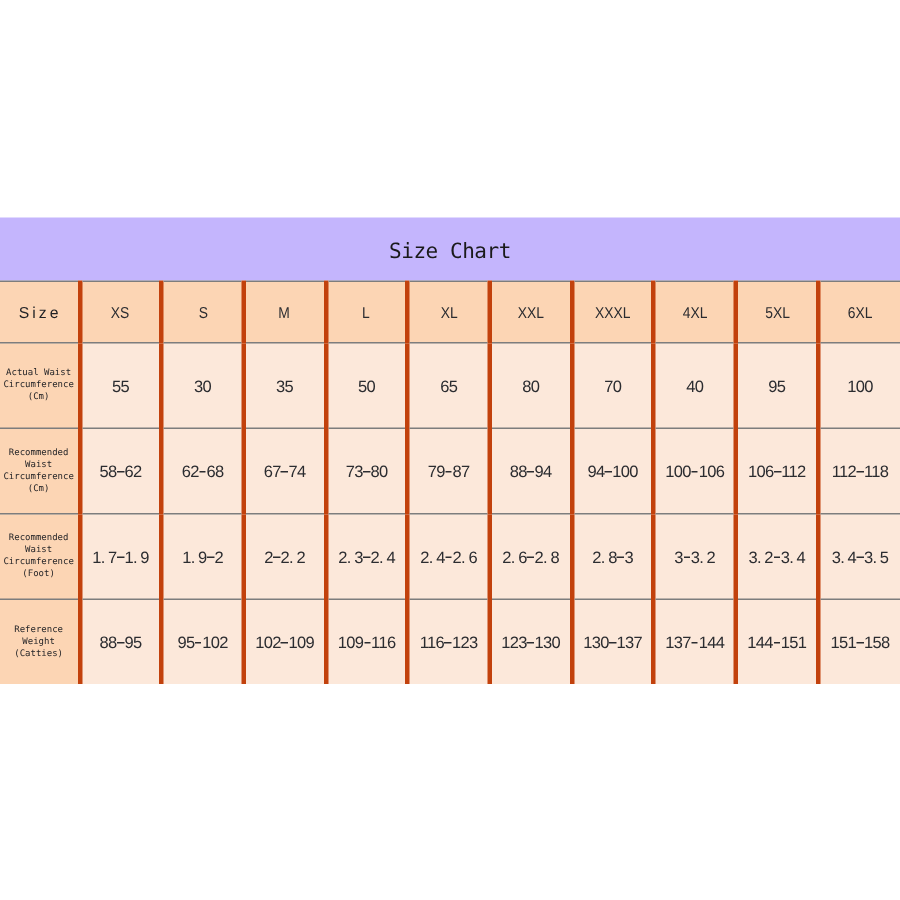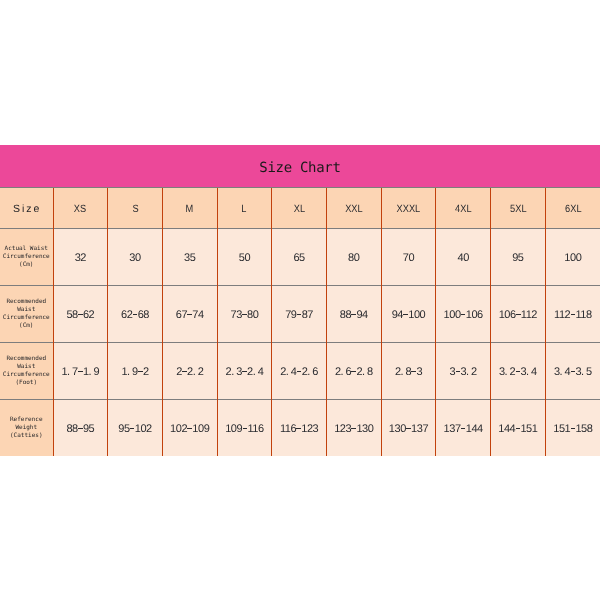--- a/index.html
+++ b/index.html
@@ -1,22 +1,22 @@
 <!DOCTYPE html>
 <html><head>
 <meta charset="utf-8">
 <style>
   html,body{margin:0;padding:0;}
   body{width:600px;height:600px;background:#ffffff;font-family:"Liberation Sans",sans-serif;overflow:hidden;-webkit-font-smoothing:antialiased;text-rendering:geometricPrecision;}
   .page{position:relative;width:600px;height:600px;transform:translateZ(0);}
-  .title-bar{position:absolute;left:0;top:145px;width:600px;height:42px;background:#ec4899;}
+  .title-bar{position:absolute;left:0;top:145px;width:600px;height:42px;background:#c4b5fd;}
   .title-text{position:absolute;left:0;top:0;width:600px;height:42px;display:flex;align-items:center;justify-content:center;
     font-family:"DejaVu Sans Mono",monospace;font-size:14px;letter-spacing:-0.3px;color:#1a1a1a;padding-top:3px;box-sizing:border-box;}
   table{position:absolute;left:0;top:187px;width:600px;border-collapse:collapse;table-layout:fixed;}
-  td{border-left:1px solid #c2410c;border-top:1px solid #7d7d7d;text-align:center;vertical-align:middle;color:#2b2c30;padding:0;}
+  td{border-left:3px solid #c2410c;border-top:1px solid #7d7d7d;text-align:center;vertical-align:middle;color:#2b2c30;padding:0;}
   td:first-child{border-left:none;}
   .hdr td{background:#fcd5b4;height:40px;font-size:10.5px;}
   .hdr td>span.v{position:relative;top:1px;display:inline-block;transform:scaleX(0.88);}
   tbody td{background:#fce8da;height:56px;font-size:11px;letter-spacing:-0.45px;}
   tbody td>span.v{position:relative;top:1px;display:inline-block;}
   td.rowlab{background:#fcd5b4 !important;font-family:"DejaVu Sans Mono",monospace;font-size:6px;line-height:8.2px;letter-spacing:0px;color:#1f2024;margin-top:40px;}
   .hdr td.rowlab{font-family:"Liberation Sans",sans-serif;font-size:10.5px;letter-spacing:2px;padding-left:2px;}
   .hdr td.rowlab>span.v{transform:none;}
   .dot{letter-spacing:1.9px;}
   .dash{display:inline-block;width:4.6px;height:1.4px;background:#2b2c30;vertical-align:middle;margin:0 0.3px;position:relative;top:-0.8px;}
@@ -57,21 +57,21 @@
           <td><span class="v">6XL</span></td>
         </tr>
       </thead>
     <tbody>
         <tr>
           <td class="rowlab">
             <div>Actual Waist</div>
             <div>Circumference</div>
             <div>(Cm)</div>
           </td>
-          <td><span class="v">32</span></td>
+          <td><span class="v">55</span></td>
           <td><span class="v">30</span></td>
           <td><span class="v">35</span></td>
           <td><span class="v">50</span></td>
           <td><span class="v">65</span></td>
           <td><span class="v">80</span></td>
           <td><span class="v">70</span></td>
           <td><span class="v">40</span></td>
           <td><span class="v">95</span></td>
           <td><span class="v">100</span></td>
         </tr>

